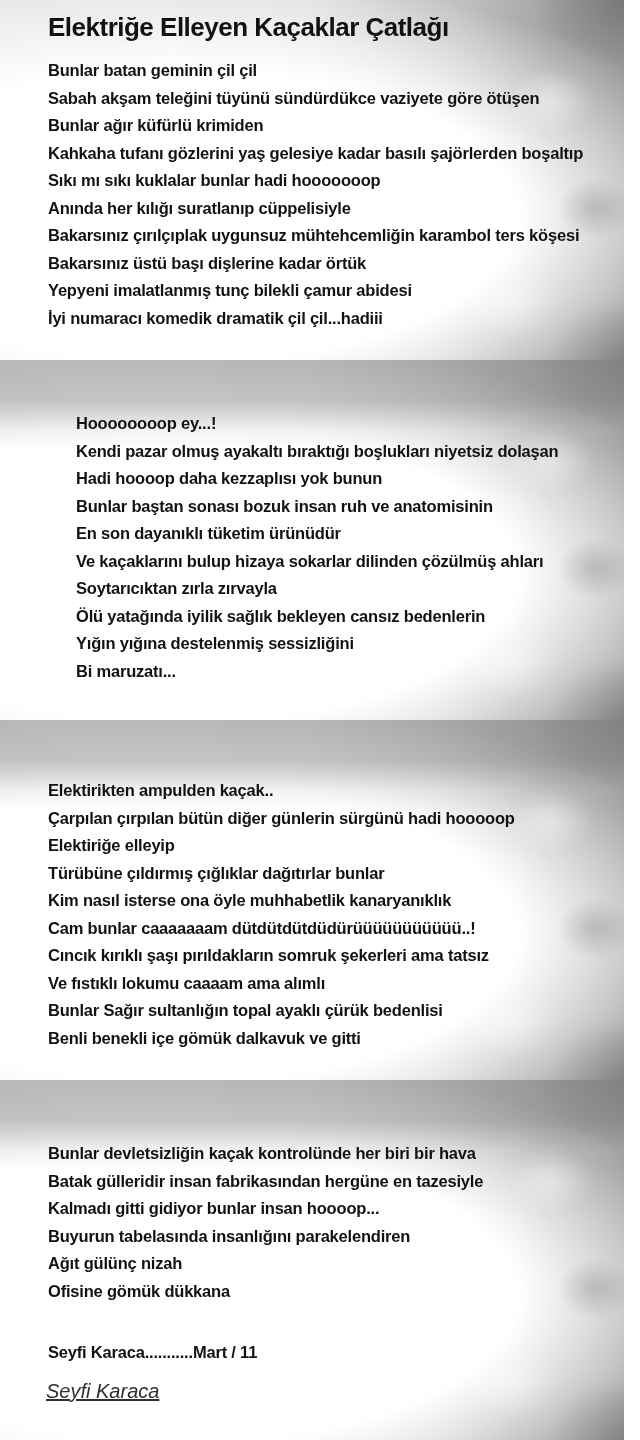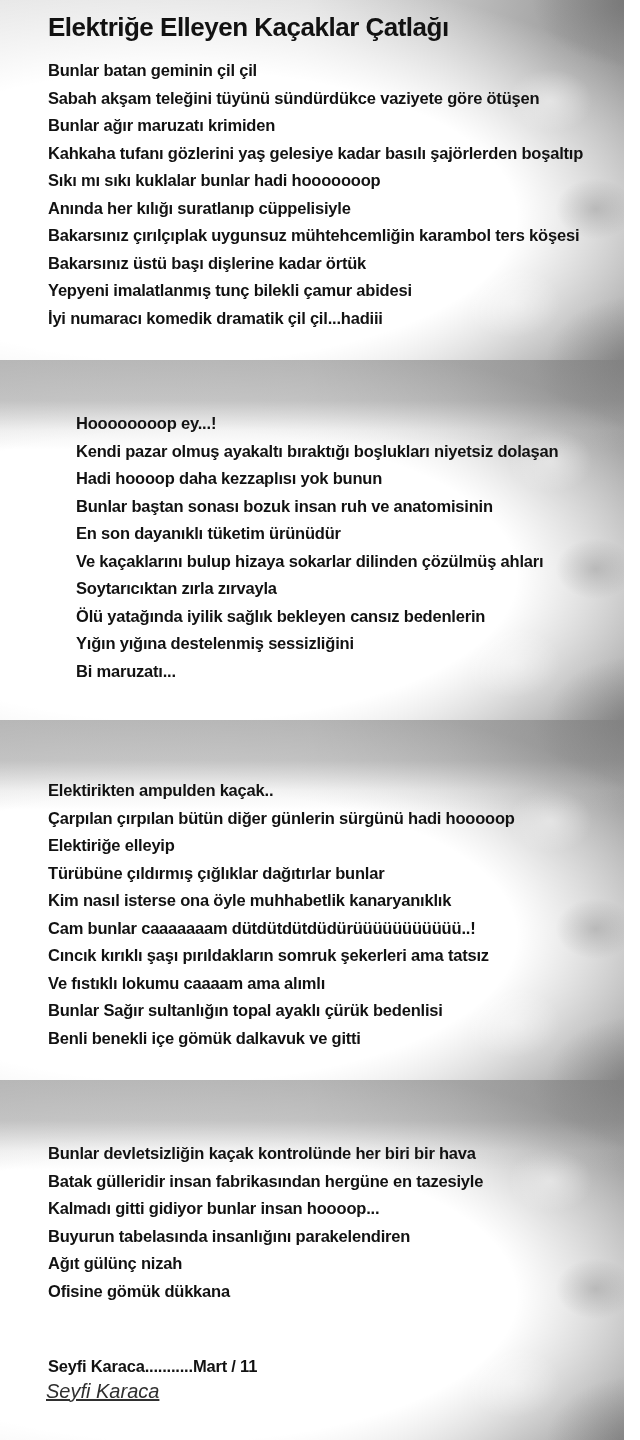--- a/index.html
+++ b/index.html
@@ -60,21 +60,21 @@
   .stanza { position: relative; z-index: 2; }
   .line {
     font-size: 16.5px;
     font-weight: bold;
     letter-spacing: -0.2px;
     line-height: 27.5px;
     white-space: nowrap;
     color: #121212;
   }
   .signature {
-    margin-top: 52px;
+    margin-top: 38px;
     font-size: 16.5px;
     font-weight: bold;
     letter-spacing: -0.2px;
     color: #121212;
     position: relative;
     z-index: 2;
   }
   .footer-author {
     position: absolute;
     left: 46px;
@@ -90,21 +90,21 @@
 </head>
 <body>
 
 <div class="page">
 
   <section class="tile tile-1">
     <h1 class="title">Elektriğe Elleyen Kaçaklar Çatlağı</h1>
     <div class="stanza">
         <div class="line">Bunlar batan geminin çil çil</div>
         <div class="line">Sabah akşam teleğini tüyünü sündürdükce vaziyete göre ötüşen</div>
-        <div class="line">Bunlar ağır maruzatı krimiden</div>
+        <div class="line">Bunlar ağır küfürlü krimiden</div>
         <div class="line">Kahkaha tufanı gözlerini yaş gelesiye kadar basılı şajörlerden boşaltıp</div>
         <div class="line">Sıkı mı sıkı kuklalar bunlar hadi hooooooop</div>
         <div class="line">Anında her kılığı suratlanıp cüppelisiyle</div>
         <div class="line">Bakarsınız çırılçıplak uygunsuz mühtehcemliğin karambol ters köşesi</div>
         <div class="line">Bakarsınız üstü başı dişlerine kadar örtük</div>
         <div class="line">Yepyeni imalatlanmış tunç bilekli çamur abidesi</div>
         <div class="line">İyi numaracı komedik dramatik çil çil...hadiii</div>
       </div>
   </section>
 

